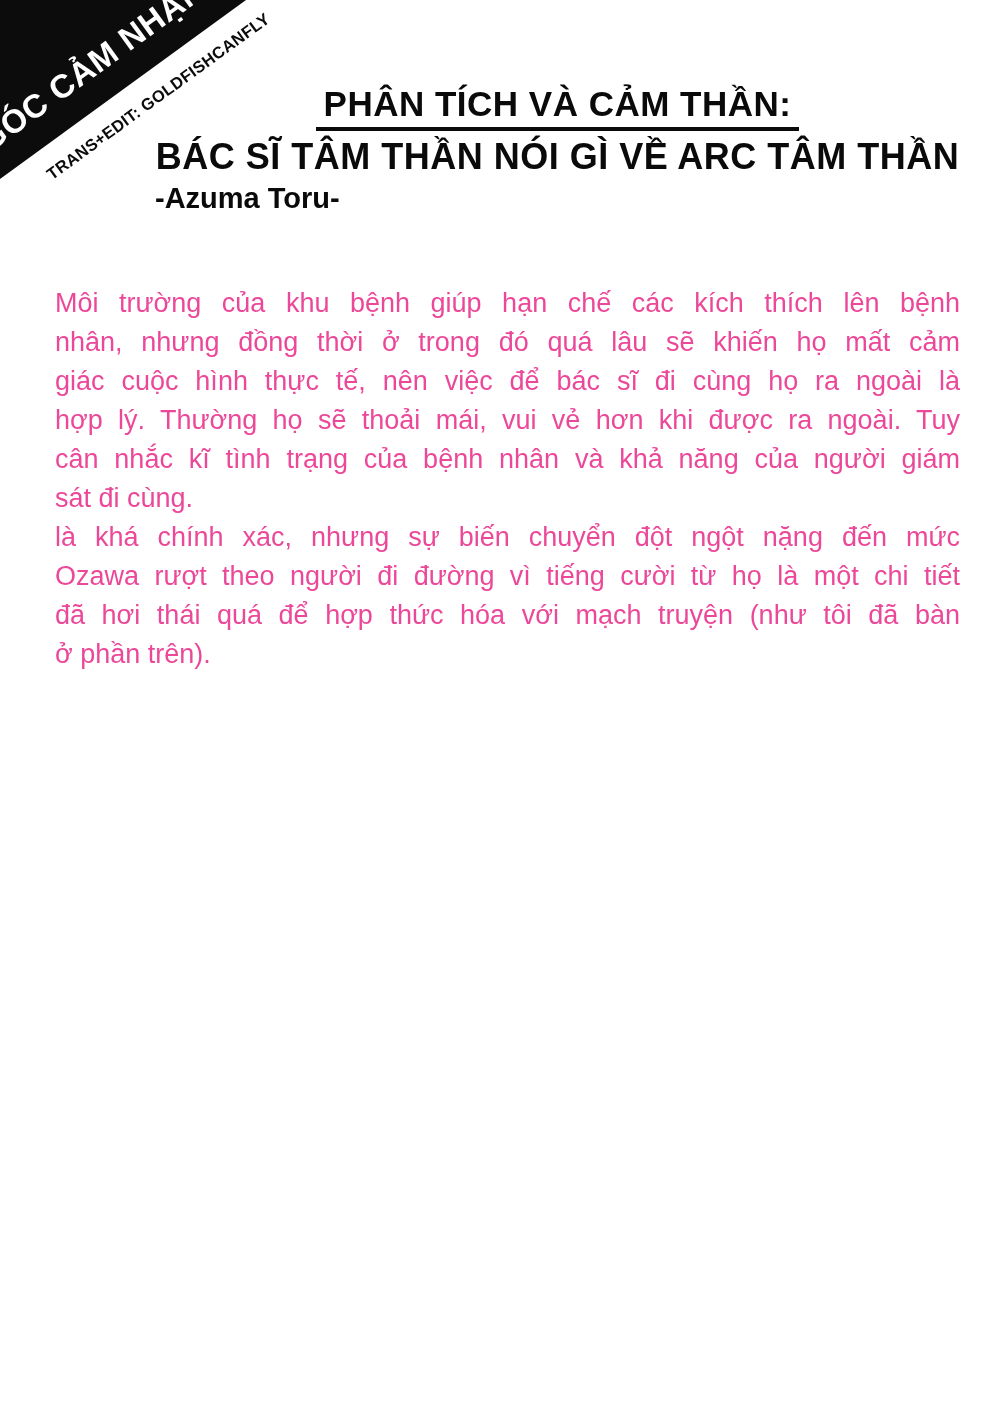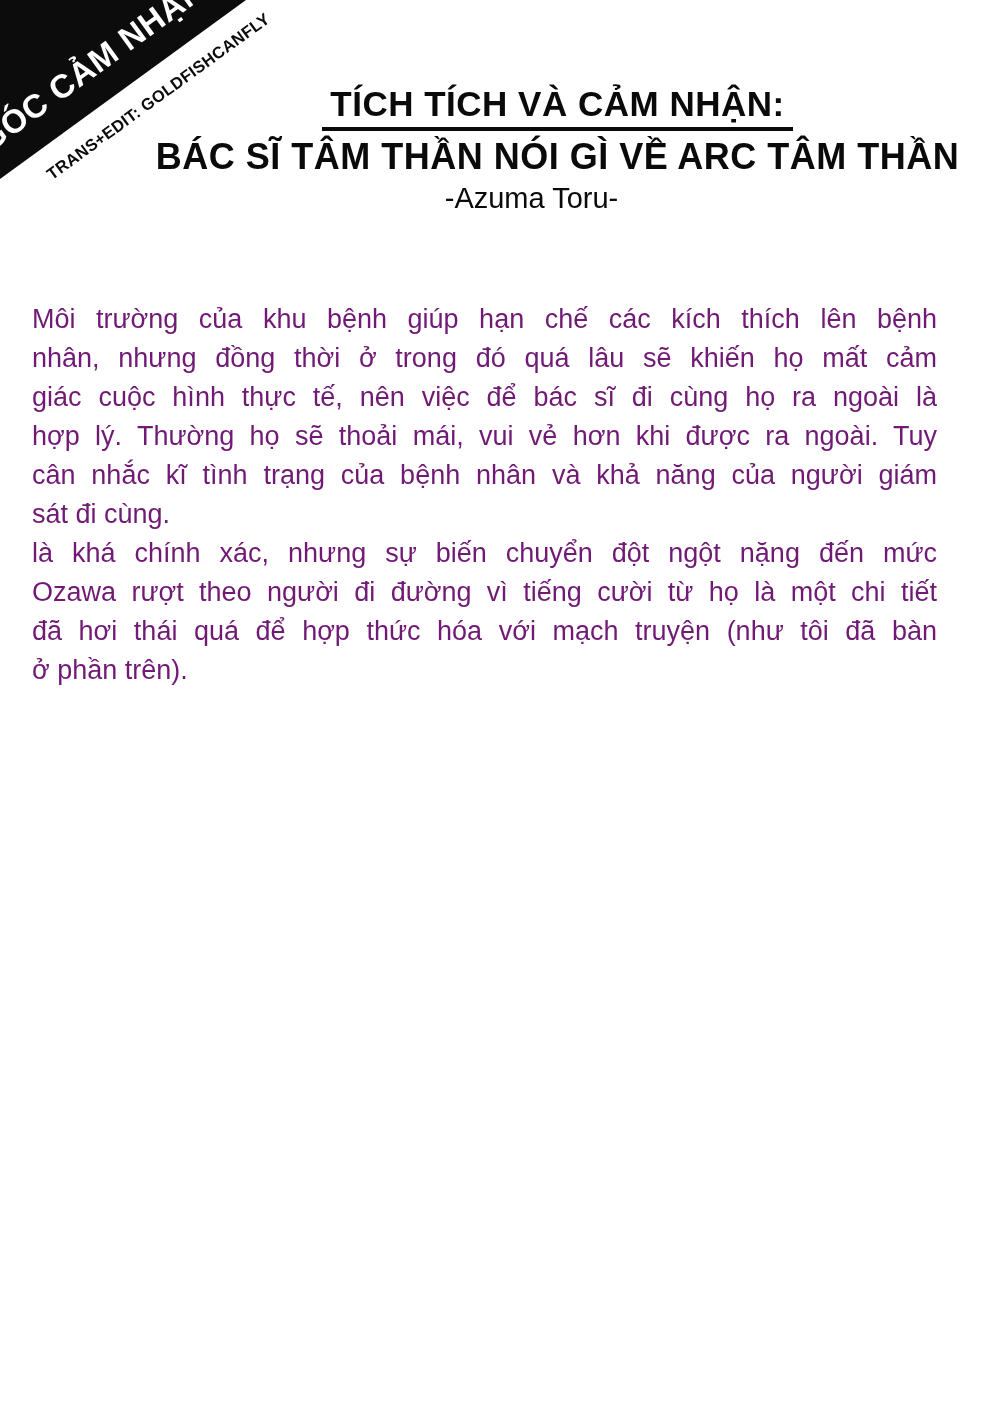--- a/index.html
+++ b/index.html
@@ -55,54 +55,53 @@
     font-weight: bold;
   }
   .title-line1 { font-size: 35px; letter-spacing: 0.5px; }
   .underlined {
     display: inline-block;
     border-bottom: 4px solid #0a0a0a;
     padding: 0 8px 3px;
   }
   .title-line2 { font-size: 36px; margin-top: 5px; letter-spacing: 0.5px; white-space: nowrap; }
   .author {
-    text-align: center;
+    text-align: left;
     padding-right: 52px;
     font-size: 29px;
-    font-weight: normal;
+    font-weight: bold;
     margin-top: 4px;
   }
 
   
   .essay {
     position: absolute;
-    left: 32px; top: 284px;
+    left: 55px; top: 284px;
     width: 905px;
     font-size: 27px;
     line-height: 39px;
-    color: #701a75;
-    margin-top: 16px;
+    color: #ec4899;
   }
   .line { text-align: justify; text-align-last: justify; }
   .line.last { text-align-last: left; }
 </style>
 </head>
 <body>
 
 <div class="page">
 
   <div>
     <div class="ribbon-bg"></div>
     <div class="ribbon-label">GÓC CẢM NHẬN</div>
     <div class="ribbon-credit">TRANS+EDIT: GOLDFISHCANFLY</div>
   </div>
 
   <div class="header">
     <div class="title-line1">
-      <span class="underlined">TÍCH TÍCH VÀ CẢM NHẬN:</span>
+      <span class="underlined">PHÂN TÍCH VÀ CẢM THẦN:</span>
     </div>
     <div class="title-line2">BÁC SĨ TÂM THẦN NÓI GÌ VỀ ARC TÂM THẦN</div>
     <div class="author">-Azuma Toru-</div>
   </div>
 
   <div class="essay">
     <div class="line">Môi trường của khu bệnh giúp hạn chế các kích thích lên bệnh</div>
     <div class="line">nhân, nhưng đồng thời ở trong đó quá lâu sẽ khiến họ mất cảm</div>
     <div class="line">giác cuộc hình thực tế, nên việc để bác sĩ đi cùng họ ra ngoài là</div>
     <div class="line">hợp lý. Thường họ sẽ thoải mái, vui vẻ hơn khi được ra ngoài. Tuy</div>

